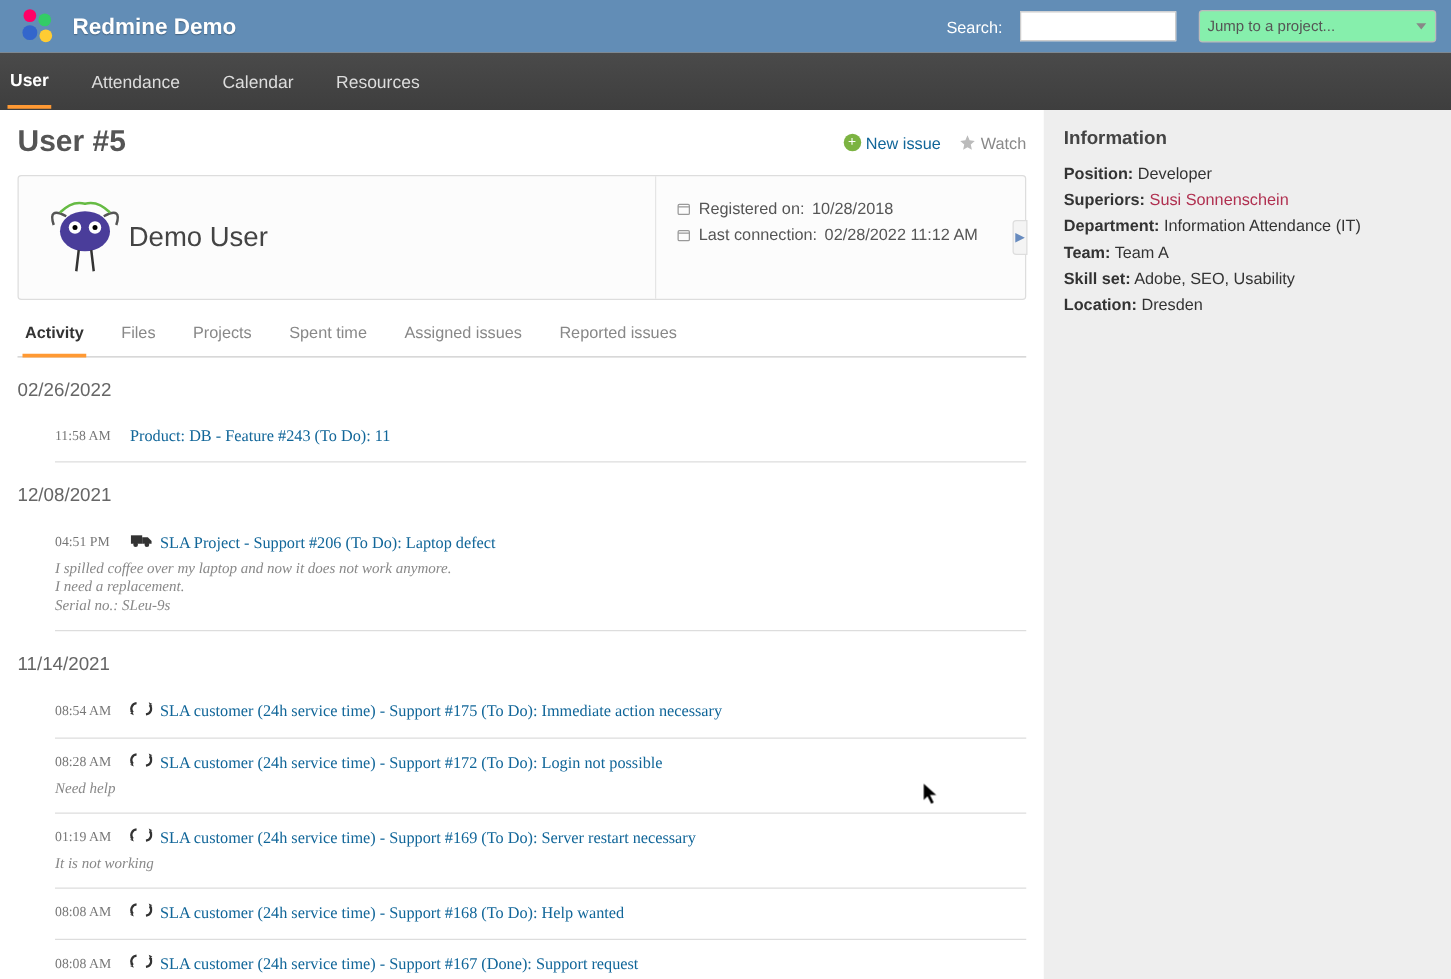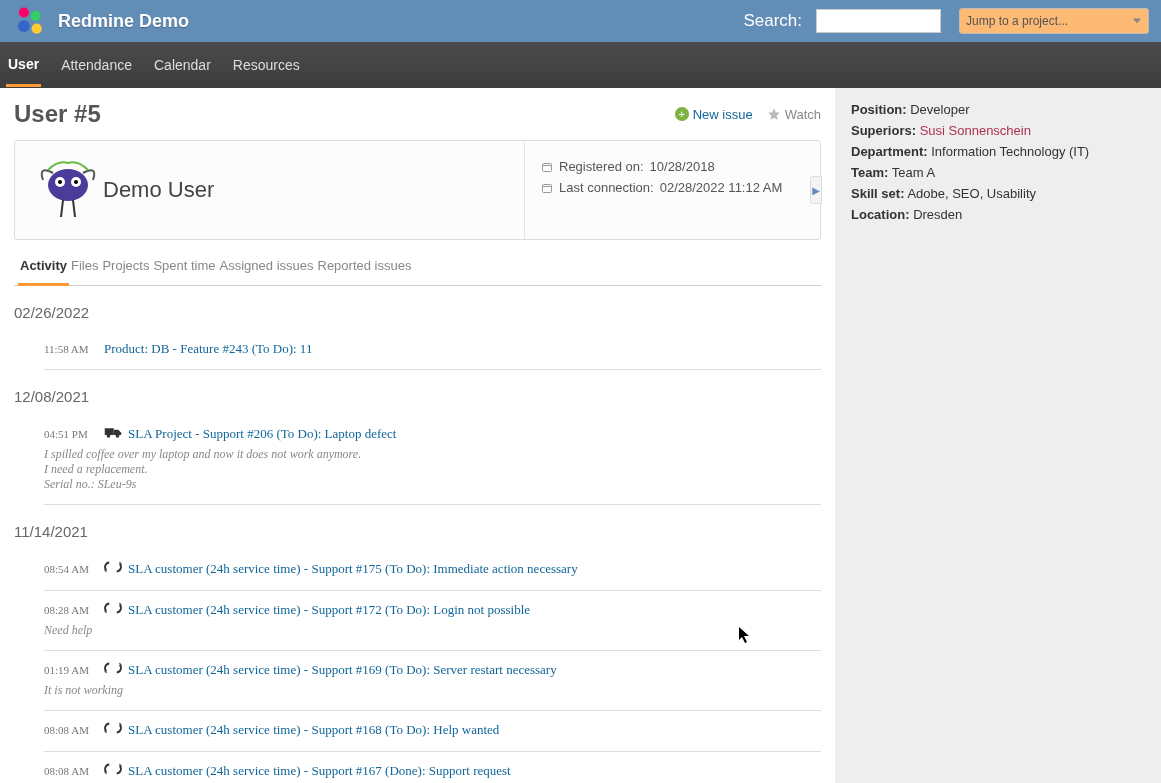--- a/index.html
+++ b/index.html
@@ -4,28 +4,28 @@
 <style>
 * { box-sizing: border-box; margin: 0; padding: 0; }
 body { font-family: Verdana, Arial, sans-serif; font-size: 13px; color: #333; background: #fff; }
 a { color: #116699; text-decoration: none; }
 
 
 .topbar { background: #628DB6; height: 42px; display: flex; align-items: center; padding: 0 12px; gap: 12px; }
 .logo { width: 34px; height: 34px; position: relative; }
 .logo svg { width: 100%; height: 100%; }
 .brand { color: #fff; font-size: 18px; font-weight: bold; text-shadow: 0 1px 1px rgba(0,0,0,.3); flex: 1; }
-.search-label { color: #fff; font-size: 17px; margin-right: 2px; }
+.search-label { color: #fff; font-size: 13px; margin-right: 2px; }
 .search-input { width: 125px; height: 24px; padding: 2px 4px; font-size: 12px; margin-right: 6px; border: 1px solid #ccc; }
-.project-select { width: 190px; height: 26px; font-size: 12px; border: 1px solid #bbb; border-radius: 3px; padding: 2px 20px 2px 6px; background: #fdba74; color: #555; position: relative; appearance: none; }
+.project-select { width: 190px; height: 26px; font-size: 12px; border: 1px solid #bbb; border-radius: 3px; padding: 2px 20px 2px 6px; background: #86efac; color: #555; position: relative; appearance: none; }
 .select-wrap { position: relative; }
 .select-wrap::after { content: ""; position: absolute; right: 8px; top: 50%; transform: translateY(-50%); border-left: 4px solid transparent; border-right: 4px solid transparent; border-top: 5px solid #888; pointer-events: none; }
 
 
-.nav { background: linear-gradient(#4a4a4a,#3e3e3e); height: 46px; display: flex; align-items: center; padding: 0 6px; gap: 18px; }
+.nav { background: linear-gradient(#4a4a4a,#3e3e3e); height: 46px; display: flex; align-items: center; padding: 0 6px; gap: 30px; }
 .nav-item { color: #ddd; font-size: 14px; padding: 12px 2px; cursor: pointer; }
 .nav-item.active { color: #fff; font-weight: bold; border-bottom: 3px solid #ff9933; }
 
 
 .page { display: flex; }
 .main { flex: 1; padding: 12px 14px; }
 .sidebar { width: 326px; background: #eee; padding: 14px 16px; min-height: 700px; }
 
 
 .title-row { display: flex; align-items: center; justify-content: space-between; margin-bottom: 12px; }
@@ -39,21 +39,21 @@
 .card { border: 1px solid #ddd; border-radius: 3px; background: #fcfcfc; display: flex; position: relative; margin-bottom: 10px; }
 .card-left { display: flex; align-items: center; padding: 14px 18px; flex: 1; }
 .avatar { width: 70px; height: 70px; }
 .display-name { font-size: 22px; color: #444; }
 .card-right { border-left: 1px solid #e5e5e5; padding: 18px 16px; width: 296px; font-size: 13px; color: #555; }
 .card-right .meta { display: flex; align-items: center; gap: 6px; margin-bottom: 6px; }
 .cal-icon { width: 12px; height: 12px; color: #888; }
 .expand-tab { position: absolute; right: -2px; top: 50%; transform: translateY(-50%); width: 12px; height: 28px; background: #f4f4f4; border: 1px solid #ddd; border-radius: 3px 0 0 3px; display: flex; align-items: center; justify-content: center; font-size: 10px; color: #678bbf; cursor: pointer; }
 
 
-.subtabs { display: flex; gap: 0; border-bottom: 1px solid #ccc; margin-top: 8px; padding: 0 4px; font-size: 13px; }
+.subtabs { display: flex; gap: 26px; border-bottom: 1px solid #ccc; margin-top: 8px; padding: 0 4px; font-size: 13px; }
 .subtab { padding: 8px 2px 10px; color: #888; cursor: pointer; }
 .subtab.active { color: #333; font-weight: bold; border-bottom: 3px solid #ff9933; margin-bottom: -1px; }
 
 
 .day-head { color: #666; font-size: 15px; margin: 18px 0 10px; }
 .entry { margin: 0 0 0 30px; padding: 10px 0 12px; border-bottom: 1px solid #ddd; font-family: Liberation Serif, serif; }
 .entry:first-of-type { padding-top: 0; }
 .entry-line { display: flex; align-items: center; gap: 6px; flex-wrap: wrap; }
 .time { color: #777; font-size: 11px; min-width: 54px; }
 .entry-icon { width: 18px; height: 14px; color: #444; }
@@ -237,31 +237,32 @@
                 <path d="M3 12 L0 13 L4 15 Z M21 4 L24 3 L20 1 Z" fill="#333"></path>
               </svg></span>
             <a href="#">SLA customer (24h service time) - Support #167 (Done): Support request</a>
           </div>
           <div class="desc">What can I do?</div>
         </div>
       </div>
   </div>
 
   <div class="sidebar">
+    <div class="side-title">Information</div>
     <div class="info-row">
       <span class="k">Position:</span>
       <span>Developer</span>
     </div>
     <div class="info-row">
       <span class="k">Superiors:</span>
       <a>Susi Sonnenschein</a>
     </div>
     <div class="info-row">
       <span class="k">Department:</span>
-      <span>Information Technology (IT)</span>
+      <span>Information Attendance (IT)</span>
     </div>
     <div class="info-row">
       <span class="k">Team:</span>
       <span>Team A</span>
     </div>
     <div class="info-row">
       <span class="k">Skill set:</span>
       <span>Adobe, SEO, Usability</span>
     </div>
     <div class="info-row">

